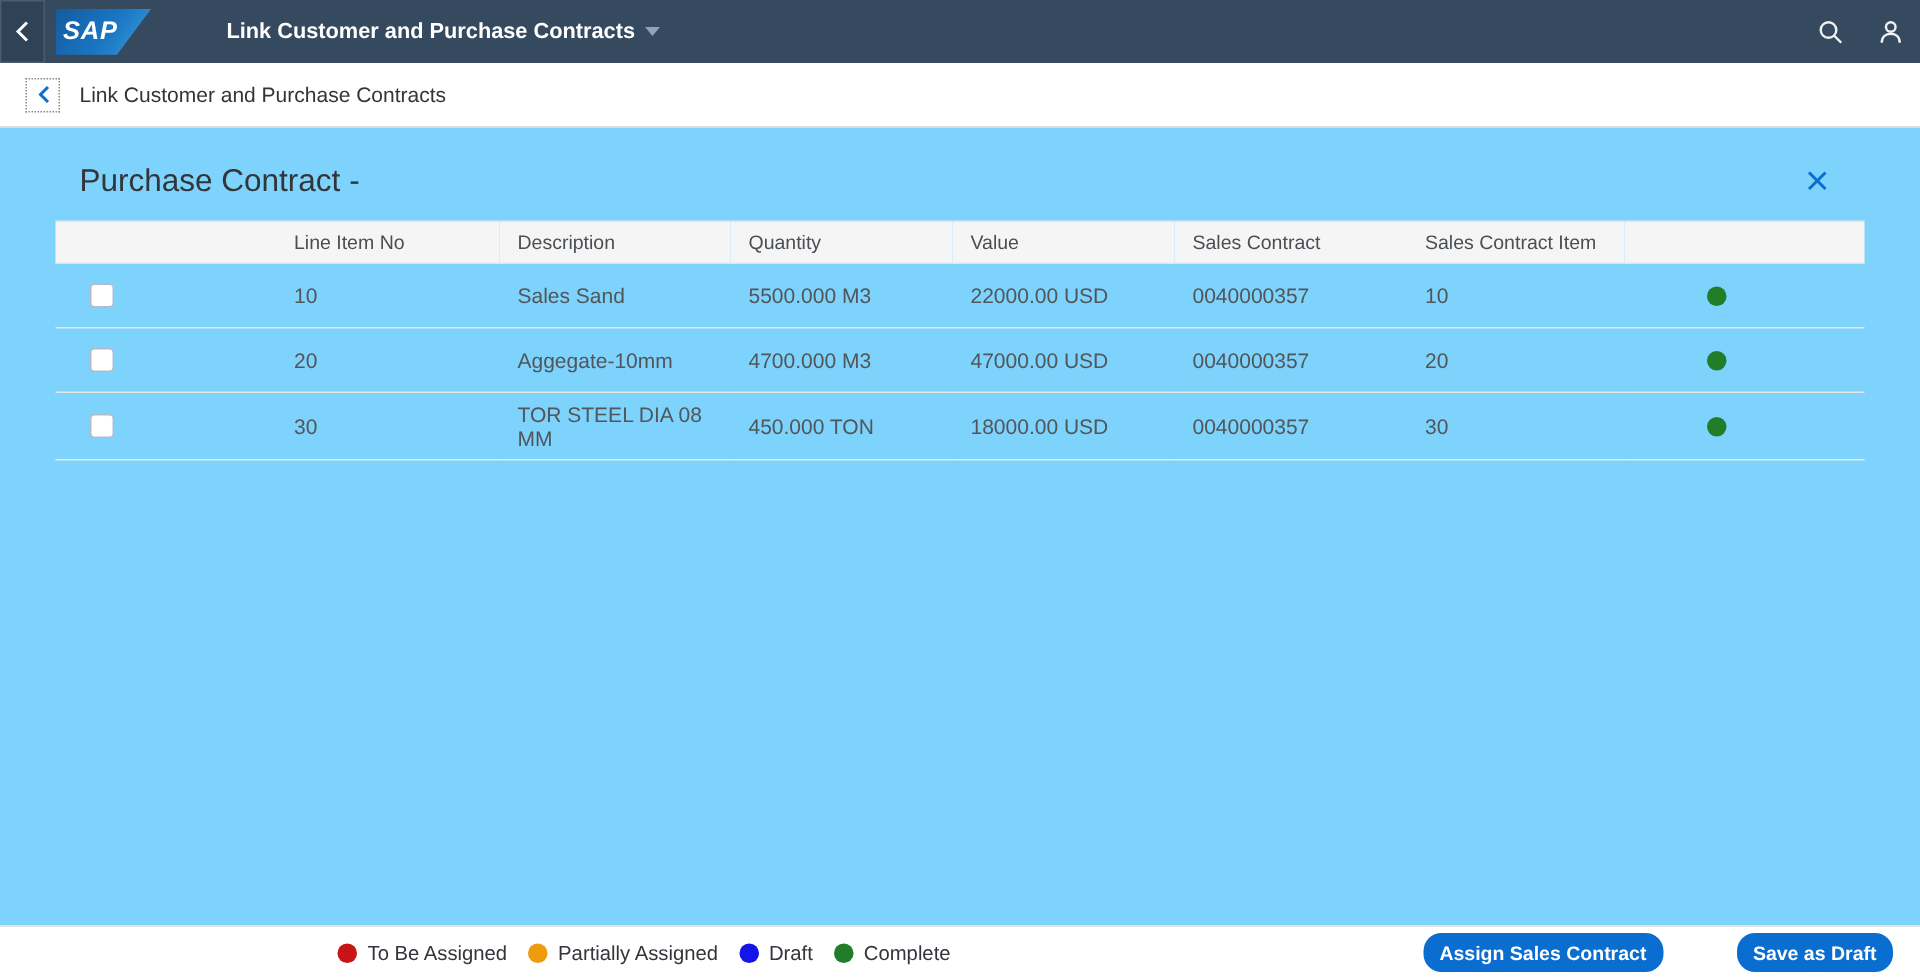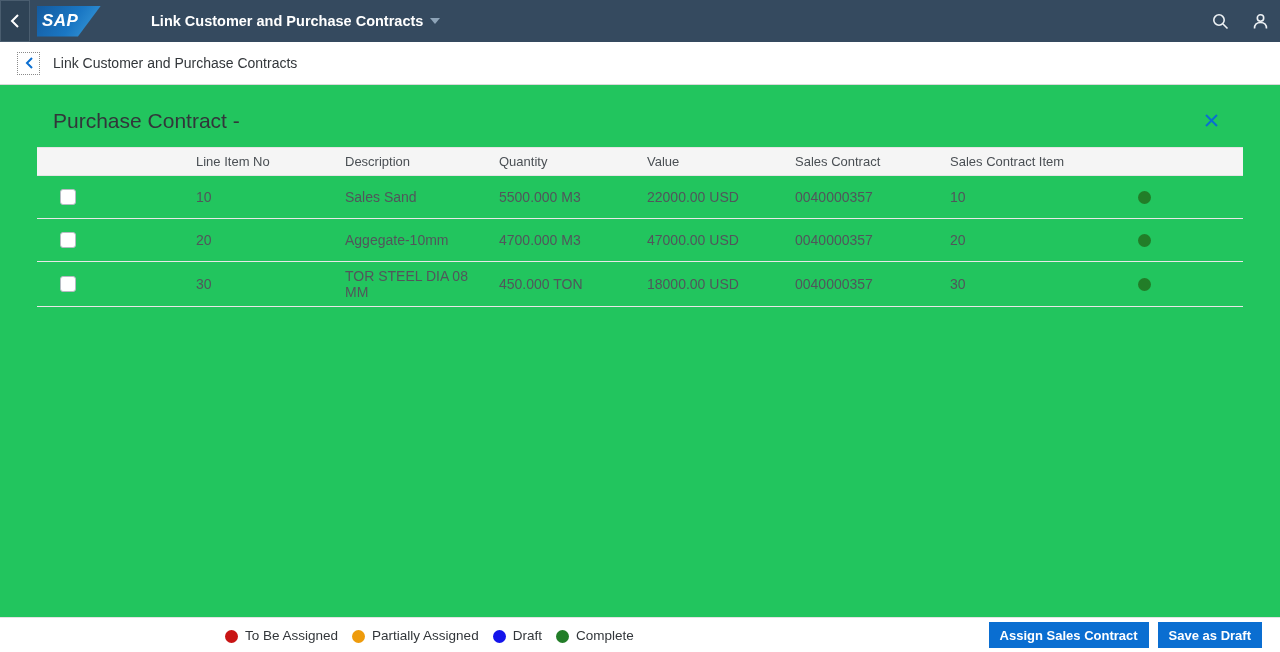--- a/index.html
+++ b/index.html
@@ -1,17 +1,17 @@
 <!DOCTYPE html>
 <html><head>
 <meta charset="utf-8">
 <style>
   * { margin:0; padding:0; box-sizing:border-box; }
   html,body { width:1280px; height:652px; font-family:"Liberation Sans", sans-serif; background:#fff; overflow:hidden; }
-  .app { position:relative; width:1280px; height:652px; background:#22c55e; }
+  .app { position:relative; width:1280px; height:652px; background:#7dd3fc; }
 
   
   .shellbar { height:42px; background:#354a5f; display:flex; align-items:center; }
   .shell-back { width:30px; height:42px; display:flex; align-items:center; justify-content:center;
                 background:#2f4356; border:1px solid #4a5d6f; cursor:pointer; }
   .shell-back svg { stroke:#fff; }
   .sap-logo { margin-left:7px; width:64px; height:31px; position:relative;
               background:linear-gradient(125deg,#145a9e 0%,#1a77c4 55%,#3fa0dc 100%);
               clip-path:polygon(0 0,100% 0,64% 100%,0 100%);
               display:flex; align-items:center; }
@@ -50,26 +50,26 @@
   col.c4 { width:148px; } col.c5 { width:155px; } col.c6 { width:145px; } col.c-status { width:auto; }
   .cell-check { padding-left:23px !important; }
   .checkbox { width:16px; height:16px; border:1px solid #b6bcc3; border-radius:3px; background:#fff; cursor:pointer; }
   .cell-status { padding-left:55px !important; }
   .status-dot { width:13px; height:13px; border-radius:50%; }
 
   
   .footer { position:absolute; left:0; right:0; bottom:0; height:35px; background:#fff; border-top:1px solid #e3e3e3;
             display:flex; align-items:center; }
   .legend { display:flex; align-items:center; gap:14px; margin-left:225px; }
-  .legend-item { display:flex; align-items:flex-end; gap:7px; }
+  .legend-item { display:flex; align-items:center; gap:7px; }
   .legend-dot { width:13px; height:13px; border-radius:50%; }
   .legend-label { font-size:13.5px; color:#32363a; }
   .footer-buttons { margin-left:auto; margin-right:18px; display:flex; gap:9px; }
-  .btn { height:26px; background:#0a6ed1; color:#fff; border:none; border-radius:0; font-weight:bold;
-         font-size:13px; padding:0 11px; cursor:pointer; font-family:"Liberation Sans", sans-serif; }
+  .btn { height:26px; background:#0a6ed1; color:#fff; border:none; border-radius:12px; font-weight:bold;
+         font-size:13px; padding:0 11px; cursor:pointer; font-family:"Liberation Sans", sans-serif;margin-left:40px; }
 </style>
 </head>
 <body>
 
 <div class="app">
 
   <div class="shellbar">
     <div class="shell-back">
       <svg width="12" height="14" viewBox="0 0 12 14" fill="none" stroke-width="2">
           <path d="M9 1 L3 7 L9 13"></path>

